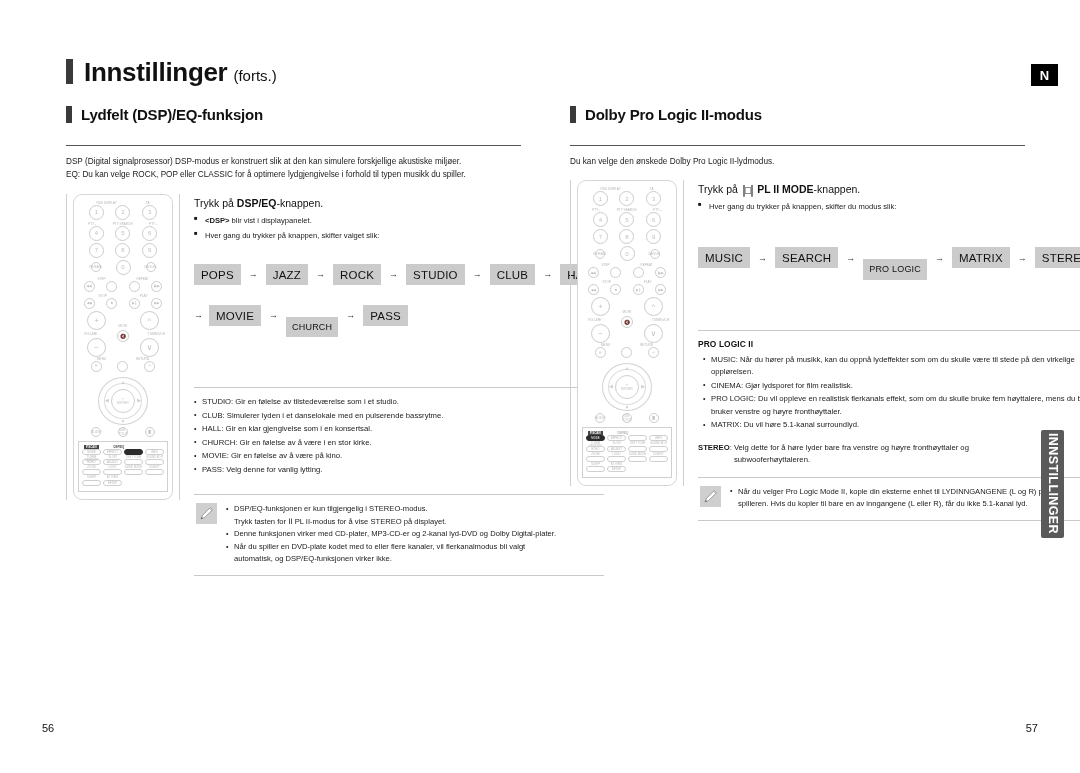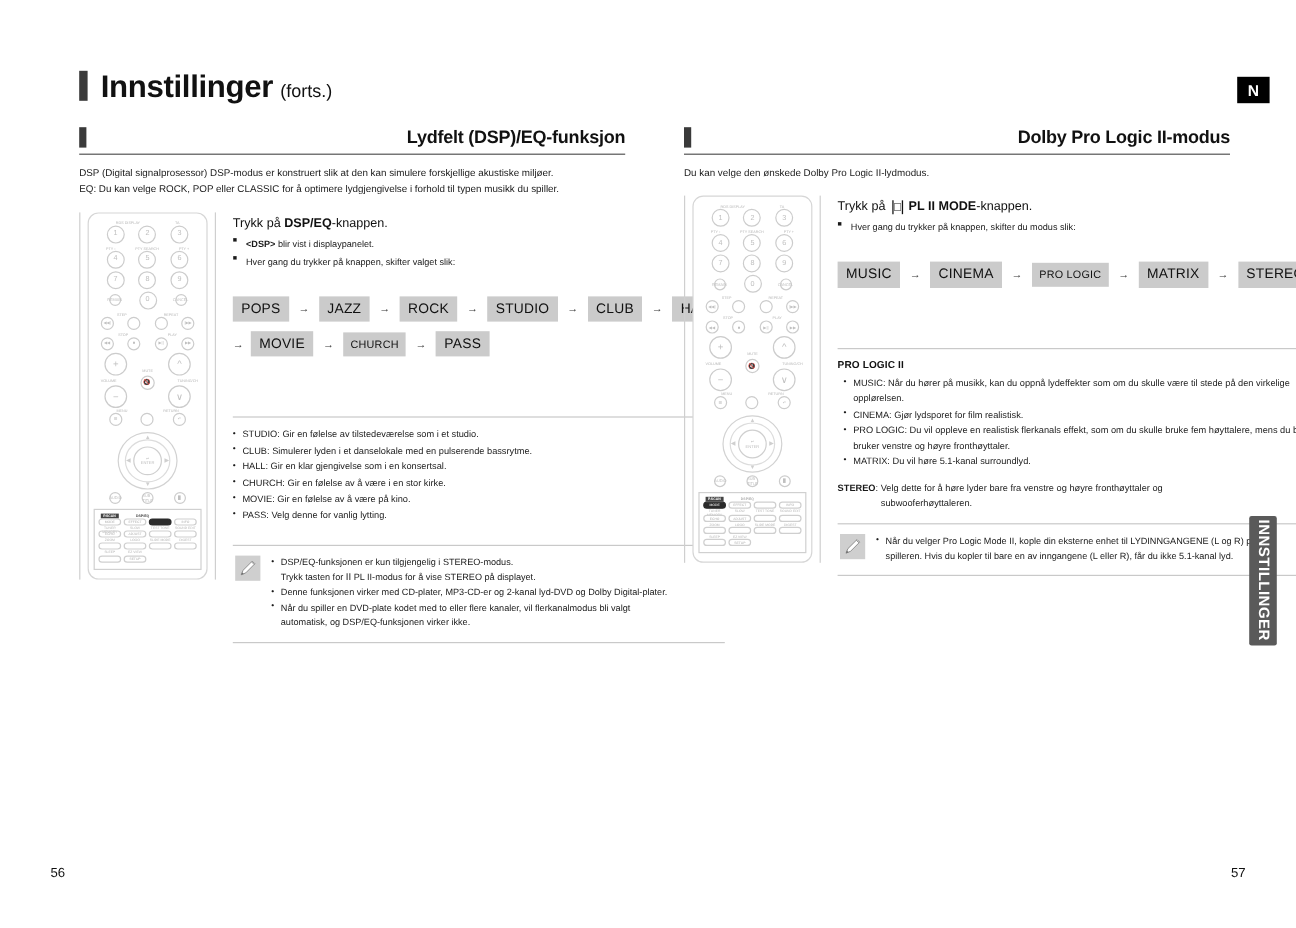--- a/index.html
+++ b/index.html
@@ -66,22 +66,21 @@
     position: absolute;
     top: 106px;
     width: 455px;
   }
   .col-left  { left: 66px; }
   .col-right { left: 570px; }
 
   .section-head {
     display: flex;
     align-items: center;
-    margin-bottom: 5px;
-    justify-content: space-between;
+    margin-bottom: 22px;
   }
   .section-bar {
     width: 6px;
     height: 17px;
     background: #3a3a3a;
     margin-right: 9px;
   }
   .section-title {
     font-size: 15px;
     font-weight: bold;
@@ -170,21 +169,21 @@
   }
   .chip {
     background: #cbcbcb;
     color: #111;
     font-size: 11.5px;
     letter-spacing: 0.2px;
     padding: 5px 7px 3px 7px;
     line-height: 1.15;
     white-space: nowrap;
   }
-  .chip.sm { font-size: 9px; padding: 5px 6px; }
+  .chip.sm { font-size: 9px; padding: 5px 6px; margin-top: 24px; }
   .arrow {
     font-size: 9px;
     margin: 0 8px;
     color: #333;
   }
   .arrow.lead { margin-left: 0; margin-right: 6px; }
 
   
   .sub-head {
     font-size: 8.4px;
@@ -818,21 +817,21 @@
     <div class="content">
       <div class="press-line">
         <span>Trykk på </span><span class="dolby-mark">∣□∣</span> <b>PL II MODE</b><span>-knappen.</span>
       </div>
       <div class="bullet-sq">Hver gang du trykker på knappen, skifter du modus slik:</div>
 
       <div class="chain">
         <div class="chain-row">
           <span class="chip">MUSIC</span>
           <span class="arrow">→</span>
-          <span class="chip">CINEMA</span>
+          <span class="chip">SEARCH</span>
           <span class="arrow">→</span>
           <span class="chip sm">PRO LOGIC</span>
           <span class="arrow">→</span>
           <span class="chip">MATRIX</span>
           <span class="arrow">→</span>
           <span class="chip">STEREO</span>
         </div>
       </div>
 
       <hr class="rule-thin" style="margin-top:42px">

